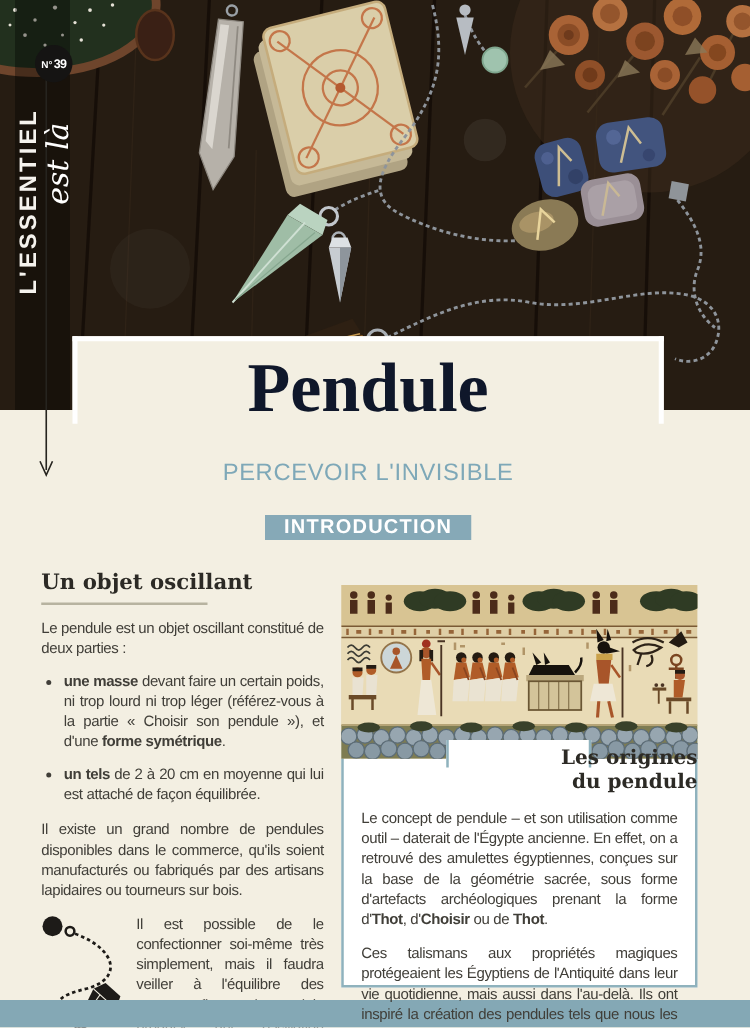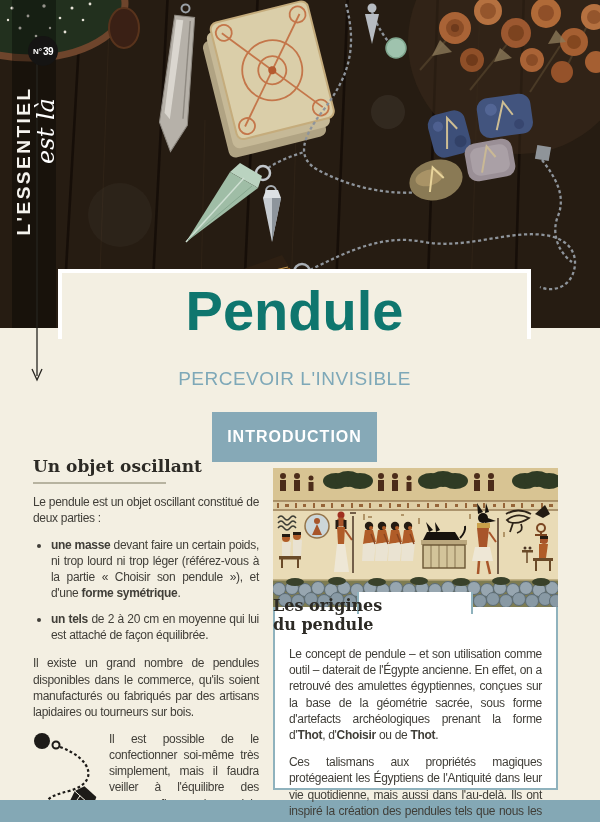--- a/index.html
+++ b/index.html
@@ -22,47 +22,47 @@
     background:#151413;color:#fff;z-index:7;display:flex;align-items:center;justify-content:center;}
   .badge .no{font-size:8px;font-weight:bold;margin-right:1px;}
   .badge .num{font-size:10px;font-weight:bold;letter-spacing:-0.5px;}
 
   .timeline{position:absolute;left:31px;top:64px;z-index:5;}
 
   
   .banner{position:absolute;left:58px;top:269px;width:473px;height:70px;box-sizing:border-box;
     background:#f3efe2;border:4px solid #ffffff;border-bottom:none;z-index:3;}
   .title-wrap{position:absolute;left:58px;top:283px;width:473px;text-align:center;z-index:4;}
-  .title-wrap h1{margin:0;font-family:Liberation Sans, sans-serif;font-weight:bold;font-size:56px;
-    line-height:1;color:#0f766e;letter-spacing:0;}
+  .title-wrap h1{margin:0;font-family:Liberation Serif, serif;font-weight:bold;font-size:56px;
+    line-height:1;color:#0f172a;letter-spacing:0;}
   .subtitle{position:absolute;left:58px;top:368px;width:473px;text-align:center;z-index:4;
     color:#7ea8b8;font-weight:normal;font-size:19px;letter-spacing:0.5px;}
   .intro-wrap{position:absolute;left:58px;top:412px;width:473px;display:flex;justify-content:center;z-index:4;}
   .intro-chip{background:#86a9b7;color:#ffffff;font-weight:bold;font-size:16px;
-    letter-spacing:1px;padding:16px 15px;}
+    letter-spacing:1px;padding:1px 15px;}
 
   
   .leftcol{position:absolute;left:33px;top:456px;width:226px;color:#403e38;}
   .leftcol h2{margin:0;font-family:"DejaVu Serif",serif;font-weight:bold;font-size:17px;color:#2c2a25;}
   .rule{width:133px;height:2px;background:#b7b3a0;margin:6px 0 10px 0;}
   .leftcol p, .leftcol li{font-size:12px;line-height:16.3px;letter-spacing:-0.3px;text-align:justify;margin:0;}
   .leftcol p{margin-bottom:10px;}
   .leftcol ul{margin:0 0 12px 0;padding-left:18px;}
   .leftcol li{margin-bottom:9px;}
   .p3-wrap{overflow:hidden;}
   .pendant-illu{float:left;width:84px;height:104px;margin:0 4px 0 -12px;}
 
   
   .rightcol{position:absolute;left:273px;top:468px;width:285px;height:324px;}
   .origin-box{position:absolute;left:0;top:124px;width:285px;height:198px;box-sizing:border-box;
     background:#ffffff;border:2px solid #8fb2bd;}
   .egypt{position:absolute;left:0;top:0;width:285px;height:139px;z-index:2;}
   .origin-tab{position:absolute;left:84px;top:124px;width:116px;height:22px;background:#ffffff;
     border-left:2px solid #8fb2bd;border-right:2px solid #8fb2bd;z-index:3;box-sizing:border-box;}
-  .origin-title{position:absolute;left:0;top:128px;width:285px;text-align:left;z-index:4;
+  .origin-title{position:absolute;left:0;top:128px;width:285px;text-align:right;z-index:4;
     font-family:"DejaVu Serif",serif;font-weight:bold;font-size:16px;line-height:1.2;color:#2c2a25;}
   .origin-text{position:absolute;left:16px;top:178px;width:253px;z-index:4;color:#403e38;}
   .origin-text p{font-size:12px;line-height:16.2px;letter-spacing:-0.3px;text-align:justify;margin:0 0 11px 0;}
 
   
   .footbar{position:absolute;left:0;top:800px;width:600px;height:22px;background:#84a8b5;}
 </style>
 </head>
 <body>
 

